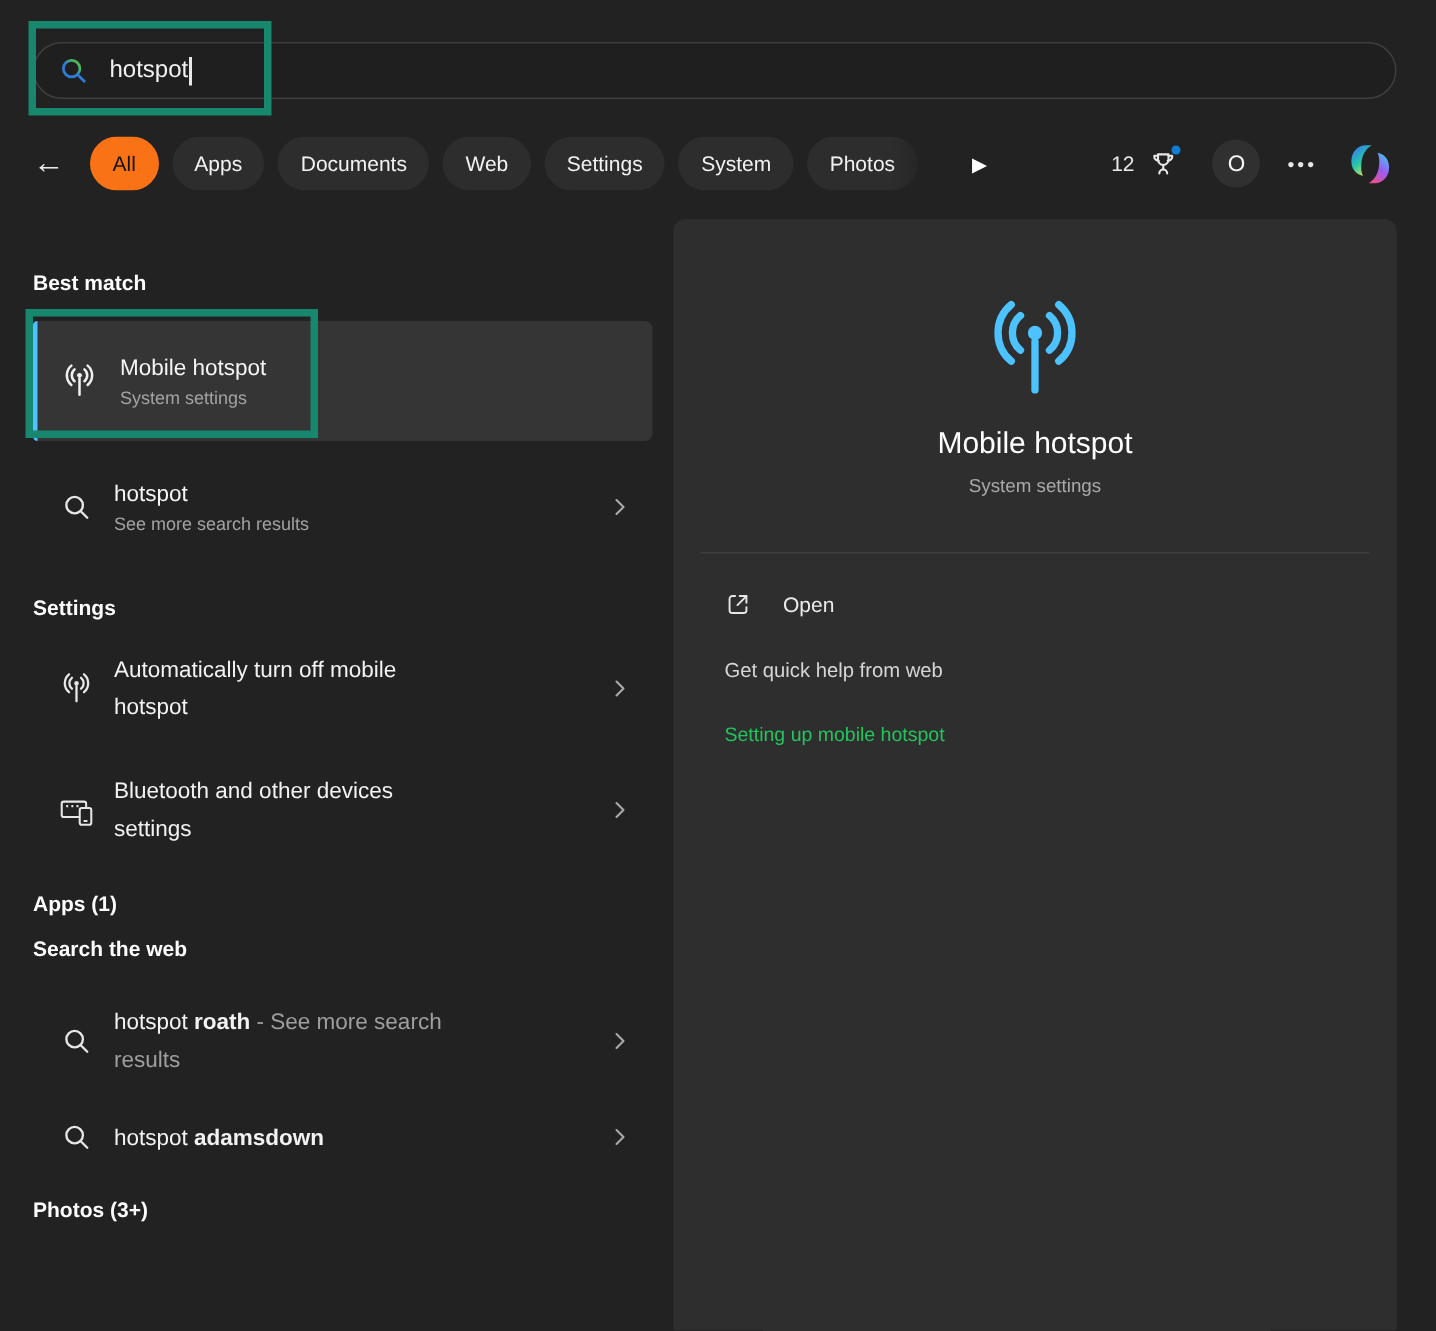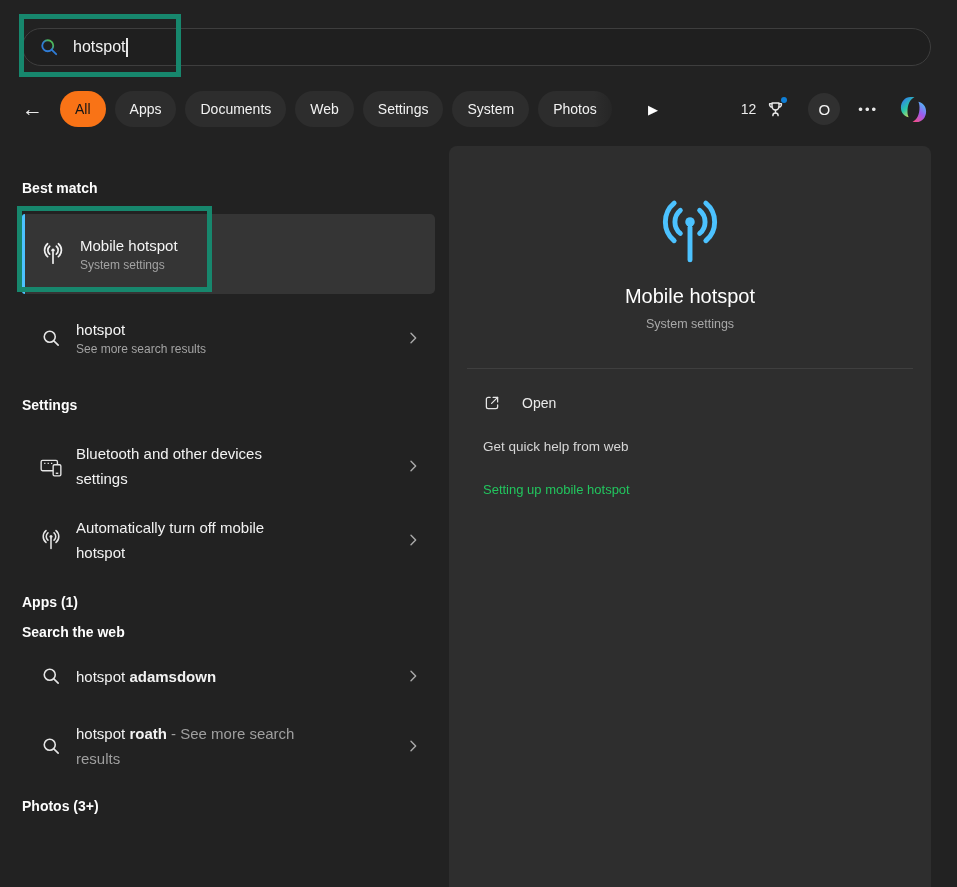--- a/index.html
+++ b/index.html
@@ -250,74 +250,74 @@
       <div class="title">hotspot</div>
       <div class="sub">See more search results</div>
     </span>
     <svg class="chev">
         <use href="#sym-chevron"></use>
       </svg>
   </div>
 
   <div class="sec-h h-settings">Settings</div>
 
+  <div class="item auto-item">
+    <span class="ico">
+      <svg class="sym ico-24">
+          <use href="#sym-hotspot"></use>
+        </svg>
+    </span>
+    <span class="txt">
+      <div class="label">Automatically turn off mobile hotspot</div>
+    </span>
+    <svg class="chev">
+        <use href="#sym-chevron"></use>
+      </svg>
+  </div>
+
   <div class="item bt-item">
     <span class="ico">
       <svg class="sym ico-24">
           <use href="#sym-devices"></use>
         </svg>
     </span>
     <span class="txt">
       <div class="label">Bluetooth and other devices settings</div>
     </span>
     <svg class="chev">
         <use href="#sym-chevron"></use>
       </svg>
   </div>
 
-  <div class="item auto-item">
-    <span class="ico">
-      <svg class="sym ico-24">
-          <use href="#sym-hotspot"></use>
-        </svg>
-    </span>
-    <span class="txt">
-      <div class="label">Automatically turn off mobile hotspot</div>
-    </span>
-    <svg class="chev">
-        <use href="#sym-chevron"></use>
-      </svg>
-  </div>
-
   <div class="sec-h h-apps">Apps (1)</div>
 
   <div class="sec-h h-web">Search the web</div>
 
-  <div class="item adams-item">
+  <div class="item roath-item">
     <span class="ico">
       <svg class="sym ico-20">
           <use href="#sym-search"></use>
         </svg>
     </span>
     <span class="txt">
-      <div class="label"><span>hotspot </span><span class="b">adamsdown</span><span class="dim"></span></div>
-    </span>
-    <svg class="chev">
-        <use href="#sym-chevron"></use>
-      </svg>
-  </div>
-
-  <div class="item roath-item">
+      <div class="label"><span>hotspot </span><span class="b">roath</span><span class="dim"> - See more search results</span></div>
+    </span>
+    <svg class="chev">
+        <use href="#sym-chevron"></use>
+      </svg>
+  </div>
+
+  <div class="item adams-item">
     <span class="ico">
       <svg class="sym ico-20">
           <use href="#sym-search"></use>
         </svg>
     </span>
     <span class="txt">
-      <div class="label"><span>hotspot </span><span class="b">roath</span><span class="dim"> - See more search results</span></div>
+      <div class="label"><span>hotspot </span><span class="b">adamsdown</span><span class="dim"></span></div>
     </span>
     <svg class="chev">
         <use href="#sym-chevron"></use>
       </svg>
   </div>
 
   <div class="sec-h h-photos">Photos (3+)</div>
 
 </div>
 

